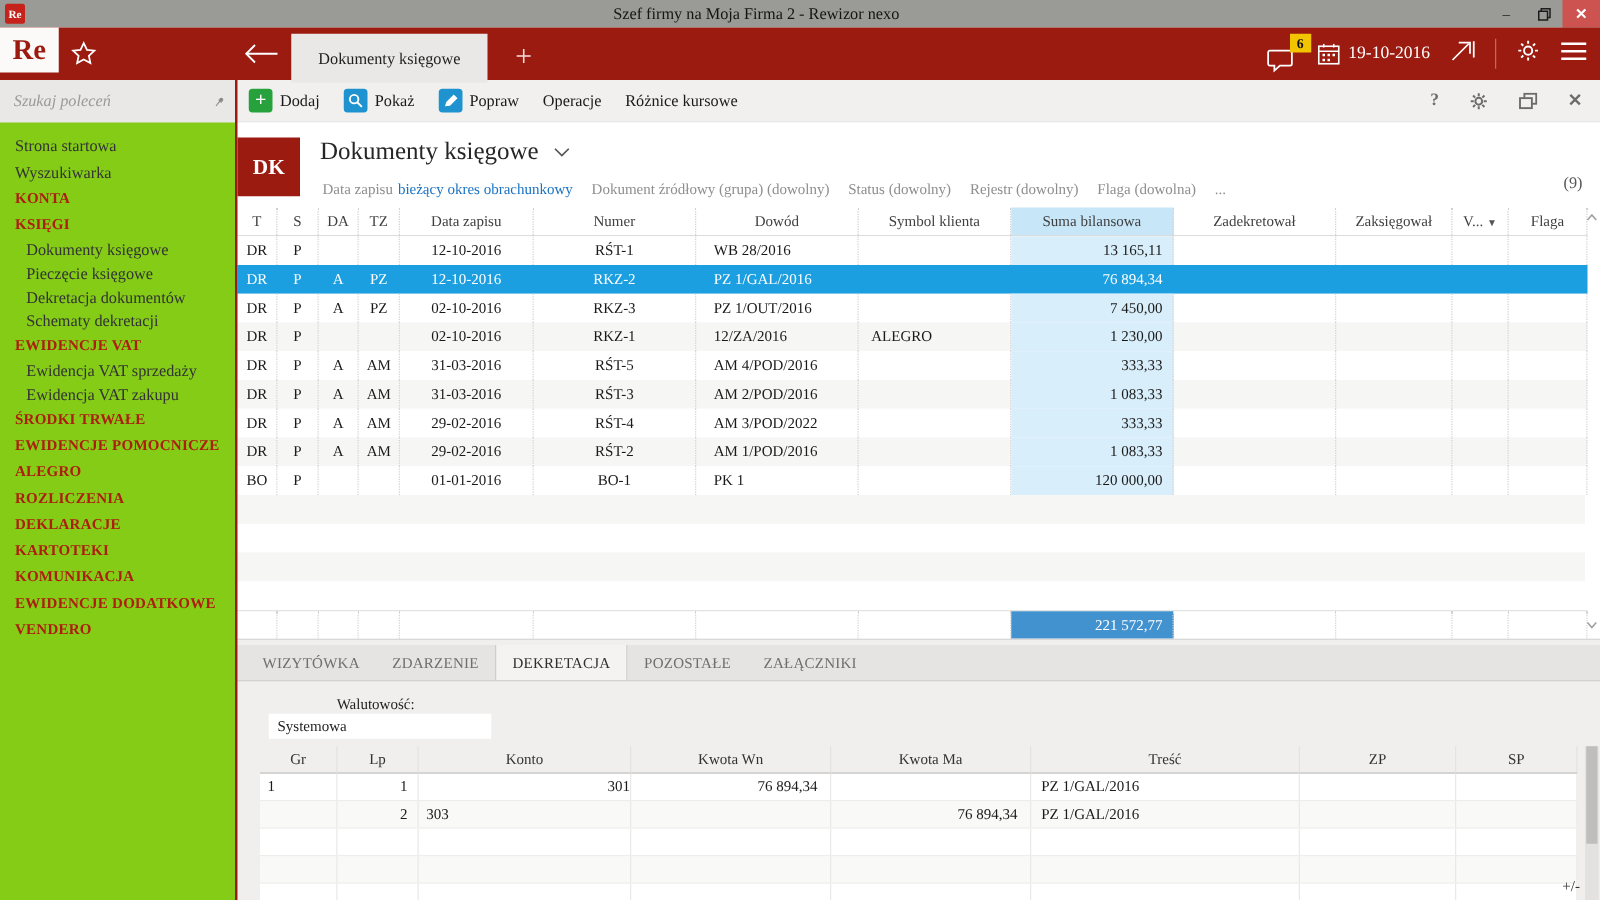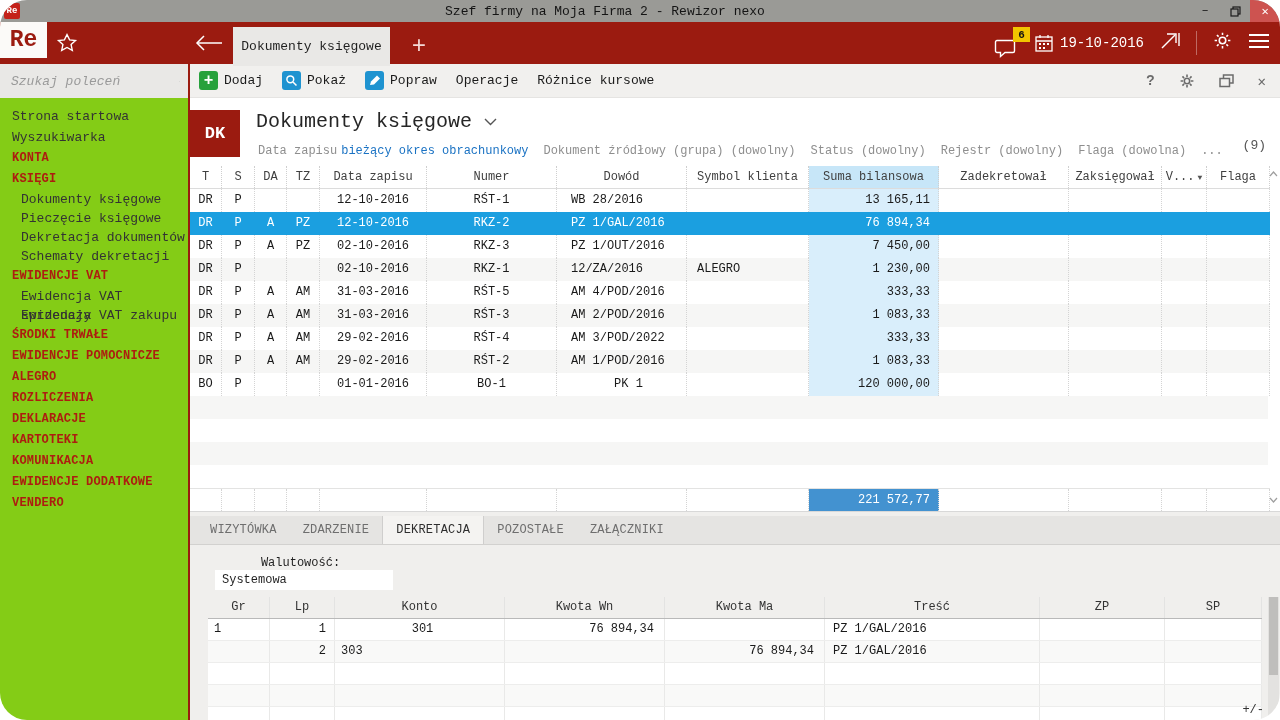--- a/index.html
+++ b/index.html
@@ -1,17 +1,17 @@
 <!DOCTYPE html>
 <html><head>
 <meta charset="utf-8">
 <style>
   * { margin:0; padding:0; box-sizing:border-box; }
   html,body { width:1280px; height:720px; overflow:hidden; }
-  .screen { position:relative; width:1280px; height:720px; font-family:Liberation Mono, monospace; background:#fff; overflow:hidden;border-radius:27px; }
+  .screen { position:relative; width:1280px; height:720px; font-family:Liberation Serif, serif; background:#fff; overflow:hidden; }
 
   
   .titlebar { position:absolute; left:0; top:0; right:0; height:22px; background:#9a9a96; display:flex; align-items:center; }
   .tb-appicon { width:16px; height:16px; margin-left:4px; background:#c4221a; color:#fff; font-size:9px; font-weight:bold; display:flex; align-items:center; justify-content:center; border-radius:2px; }
   .tb-title { flex:1; text-align:center; font-size:13px; color:#141414; }
   .tb-controls { display:flex; height:22px; }
   .tb-ctl { width:30px; height:22px; display:flex; align-items:center; justify-content:center; color:#1c1c1c; font-size:12px; }
   .tb-ctl.close { background:#cd5350; color:#fff; font-weight:bold; }
 
   
@@ -436,21 +436,21 @@
           <div class="g-cell" style="width: 45px; text-align: center;"></div>
           <div class="g-cell" style="width: 63px; text-align: center;"></div>
         </div>
         <div class="g-row">
           <div class="g-cell" style="width: 32px; text-align: center;">BO</div>
           <div class="g-cell" style="width: 33px; text-align: center;">P</div>
           <div class="g-cell" style="width: 32px; text-align: center;"></div>
           <div class="g-cell" style="width: 33px; text-align: center;"></div>
           <div class="g-cell" style="width: 107px; text-align: center;">01-01-2016</div>
           <div class="g-cell" style="width: 130px; text-align: center;">BO-1</div>
-          <div class="g-cell" style="width: 130px; text-align: center; padding-left: 14px;">PK 1</div>
+          <div class="g-cell" style="width: 130px; text-align: left; padding-left: 14px;">PK 1</div>
           <div class="g-cell" style="width: 122px; text-align: left; padding-left: 10px;"></div>
           <div class="g-cell hl" style="width: 130px; text-align: right; padding-right: 8px;">120 000,00</div>
           <div class="g-cell" style="width: 130px; text-align: left; padding-left: 8px;"></div>
           <div class="g-cell" style="width: 93px; text-align: left; padding-left: 8px;"></div>
           <div class="g-cell" style="width: 45px; text-align: center;"></div>
           <div class="g-cell" style="width: 63px; text-align: center;"></div>
         </div>
       </div>
     <div class="grid-stripes">
         <div class="stripe alt"></div>
@@ -504,21 +504,21 @@
             <div class="dg-hcell" style="width: 160px;">Kwota Wn</div>
             <div class="dg-hcell" style="width: 160px;">Kwota Ma</div>
             <div class="dg-hcell" style="width: 215px;">Treść</div>
             <div class="dg-hcell" style="width: 125px;">ZP</div>
             <div class="dg-hcell" style="width: 97px;">SP</div>
           </div>
         <div>
             <div class="dg-row">
               <div class="dg-cell" style="width: 62px; text-align: left; padding-left: 6px;">1</div>
               <div class="dg-cell" style="width: 65px; text-align: right; padding-right: 8px;">1</div>
-              <div class="dg-cell" style="width: 170px; text-align: center; padding-left: 6px;">301</div>
+              <div class="dg-cell" style="width: 170px; text-align: right; padding-left: 6px;">301</div>
               <div class="dg-cell" style="width: 160px; text-align: right; padding-right: 10px;">76 894,34</div>
               <div class="dg-cell" style="width: 160px; text-align: right; padding-right: 10px;"></div>
               <div class="dg-cell" style="width: 215px; text-align: left; padding-left: 8px;">PZ 1/GAL/2016</div>
               <div class="dg-cell" style="width: 125px; text-align: center;"></div>
               <div class="dg-cell" style="width: 97px; text-align: center;"></div>
             </div>
             <div class="dg-row alt">
               <div class="dg-cell" style="width: 62px; text-align: left; padding-left: 6px;"></div>
               <div class="dg-cell" style="width: 65px; text-align: right; padding-right: 8px;">2</div>
               <div class="dg-cell" style="width: 170px; text-align: left; padding-left: 6px;">303</div>

